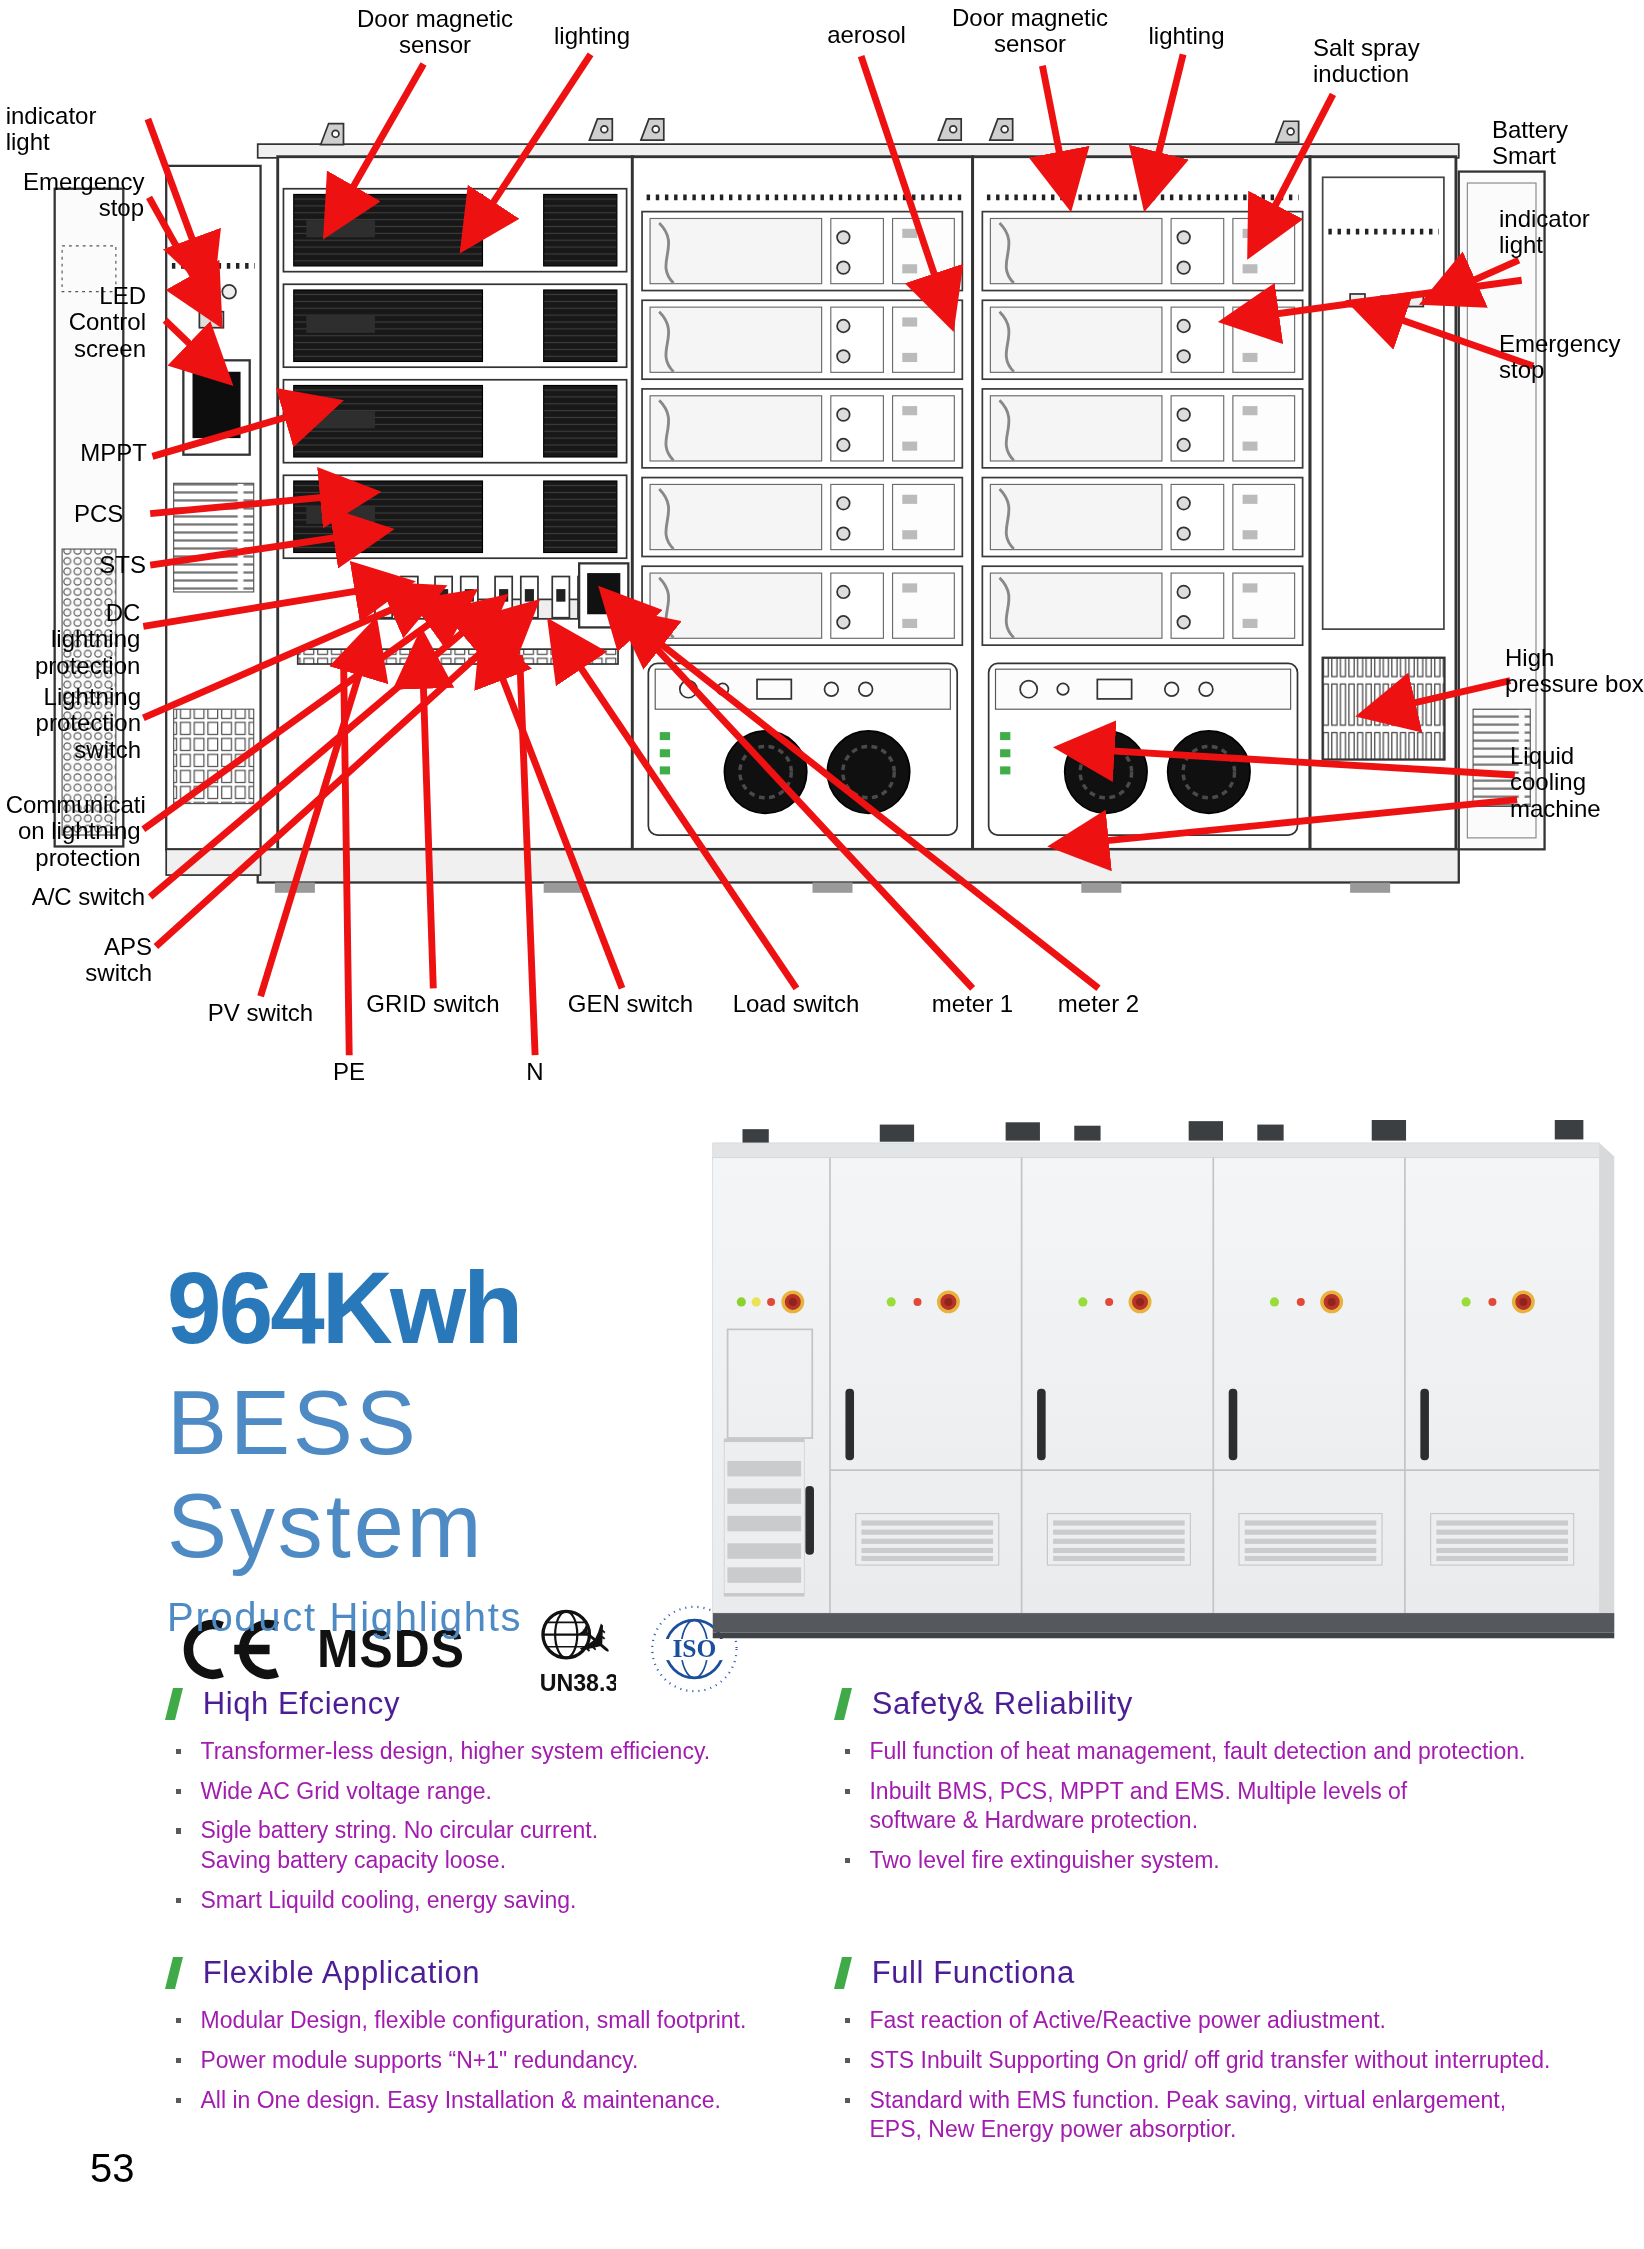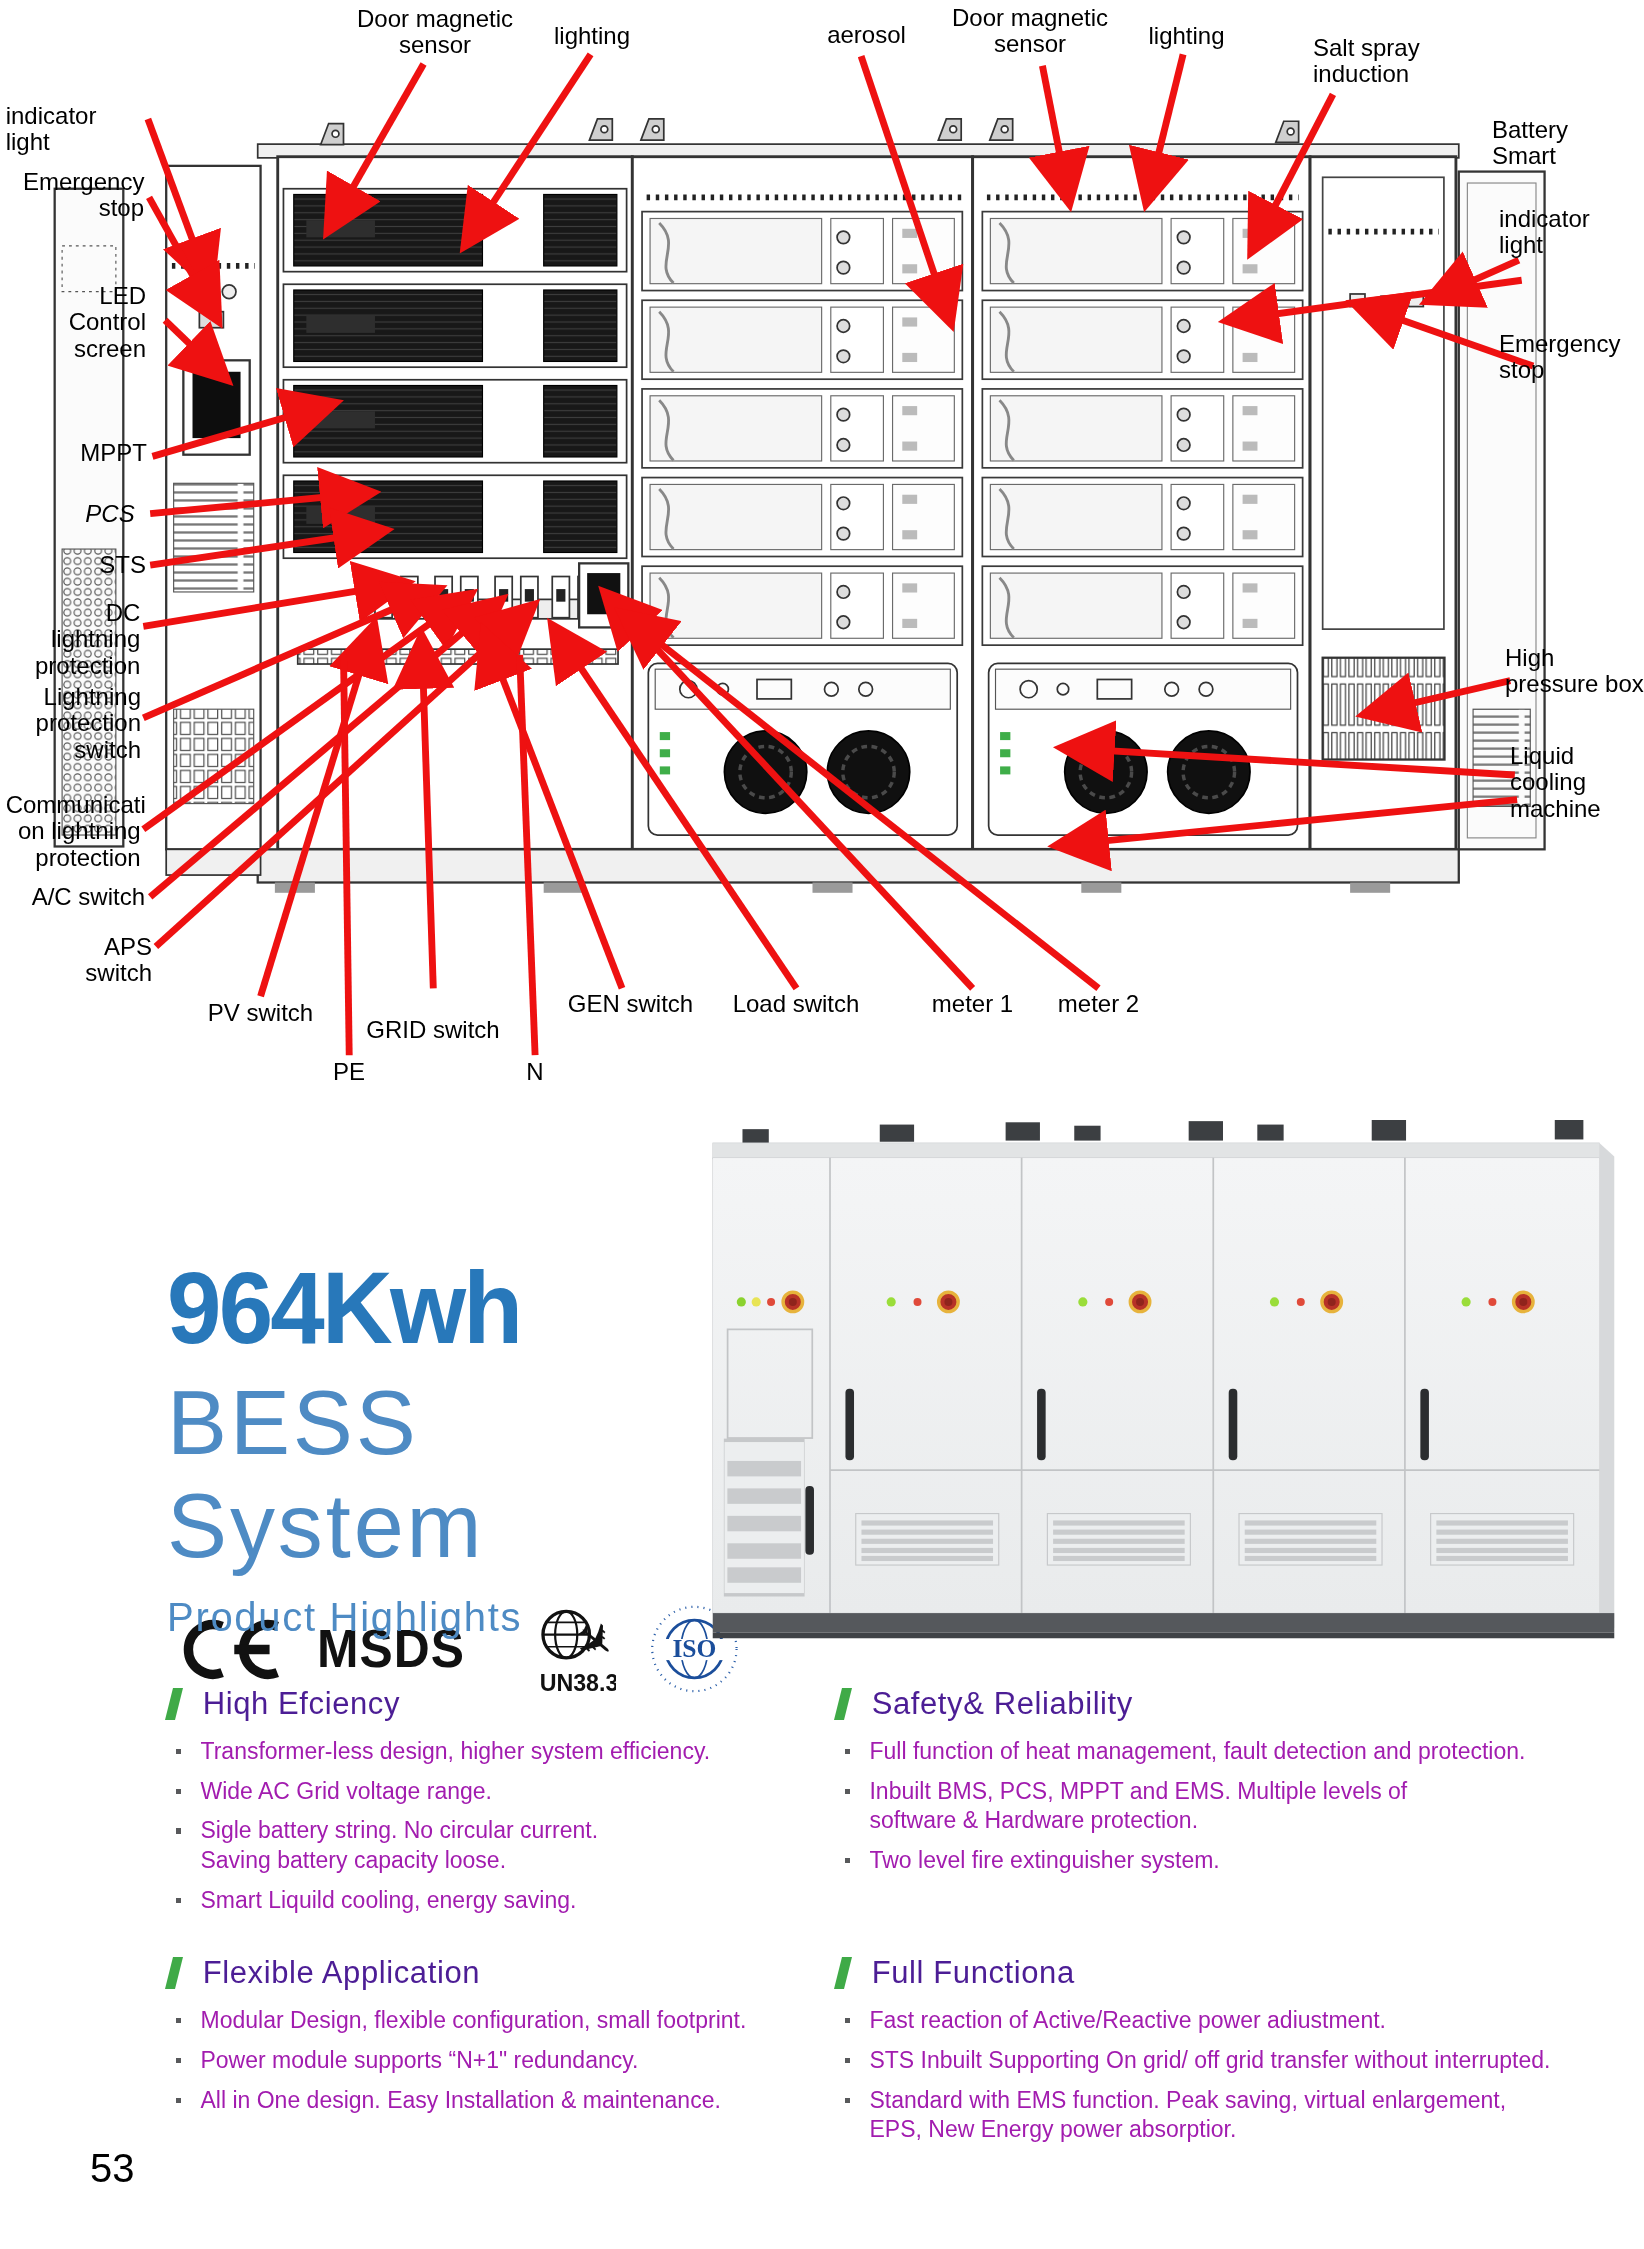--- a/index.html
+++ b/index.html
@@ -270,34 +270,34 @@
         <div class="dlabel" style="left: 1499px; top: 206px; width: 126px; text-align: left;">indicator
 light</div>
         <div class="dlabel" style="left: 1499px; top: 331px; width: 146px; text-align: left;">Emergency
 stop</div>
         <div class="dlabel" style="left: 5.7px; top: 103px; width: 137px; text-align: left;">indicator light</div>
         <div class="dlabel" style="left: 23px; top: 169px; width: 121px; text-align: right;">Emergency
 stop</div>
         <div class="dlabel" style="left: 17px; top: 283px; width: 129px; text-align: right;">LED Control
 screen</div>
         <div class="dlabel" style="left: 69px; top: 440px; width: 78px; text-align: right;">MPPT</div>
-        <div class="dlabel" style="left: 74px; top: 501px; width: 72px; text-align: center; font-style: italic;">PCS</div>
+        <div class="dlabel" style="left: 74px; top: 501px; width: 72px; text-align: left;">PCS</div>
         <div class="dlabel" style="left: 74px; top: 552px; width: 72px; text-align: right;">STS</div>
         <div class="dlabel" style="left: 11.4px; top: 600px; width: 129px; text-align: right;">DC lightning
 protection</div>
         <div class="dlabel" style="left: 23px; top: 684px; width: 118px; text-align: right;">Lightning
 protection
 switch</div>
         <div class="dlabel" style="left: 5.7px; top: 792px; width: 135px; text-align: right;">Communicati
 on lightning
 protection</div>
         <div class="dlabel" style="left: 31px; top: 884px; width: 114px; text-align: right;">A/C switch</div>
         <div class="dlabel" style="left: 40px; top: 934px; width: 112px; text-align: right;">APS switch</div>
         <div class="dlabel" style="left: 206px; top: 1000px; width: 109px; text-align: center;">PV switch</div>
-        <div class="dlabel" style="left: 366px; top: 991px; width: 134px; text-align: center; margin-top: 26px;">GRID switch</div>
+        <div class="dlabel" style="left: 366px; top: 991px; width: 134px; text-align: center;">GRID switch</div>
         <div class="dlabel" style="left: 558px; top: 991px; width: 129px; text-align: center; margin-left: 8px;">GEN switch</div>
         <div class="dlabel" style="left: 729px; top: 991px; width: 134px; text-align: center;">Load switch</div>
         <div class="dlabel" style="left: 928px; top: 991px; width: 89px; text-align: center;">meter 1</div>
         <div class="dlabel" style="left: 1054px; top: 991px; width: 89px; text-align: center;">meter 2</div>
         <div class="dlabel" style="left: 329px; top: 1059px; width: 40px; text-align: center;">PE</div>
         <div class="dlabel" style="left: 518px; top: 1059px; width: 34px; text-align: center;">N</div>
         <div class="dlabel" style="left: 1505px; top: 645px; width: 141px; text-align: left;">High
 pressure box</div>
         <div class="dlabel" style="left: 1510px; top: 743px; width: 126px; text-align: left;">Liquid
 cooling

